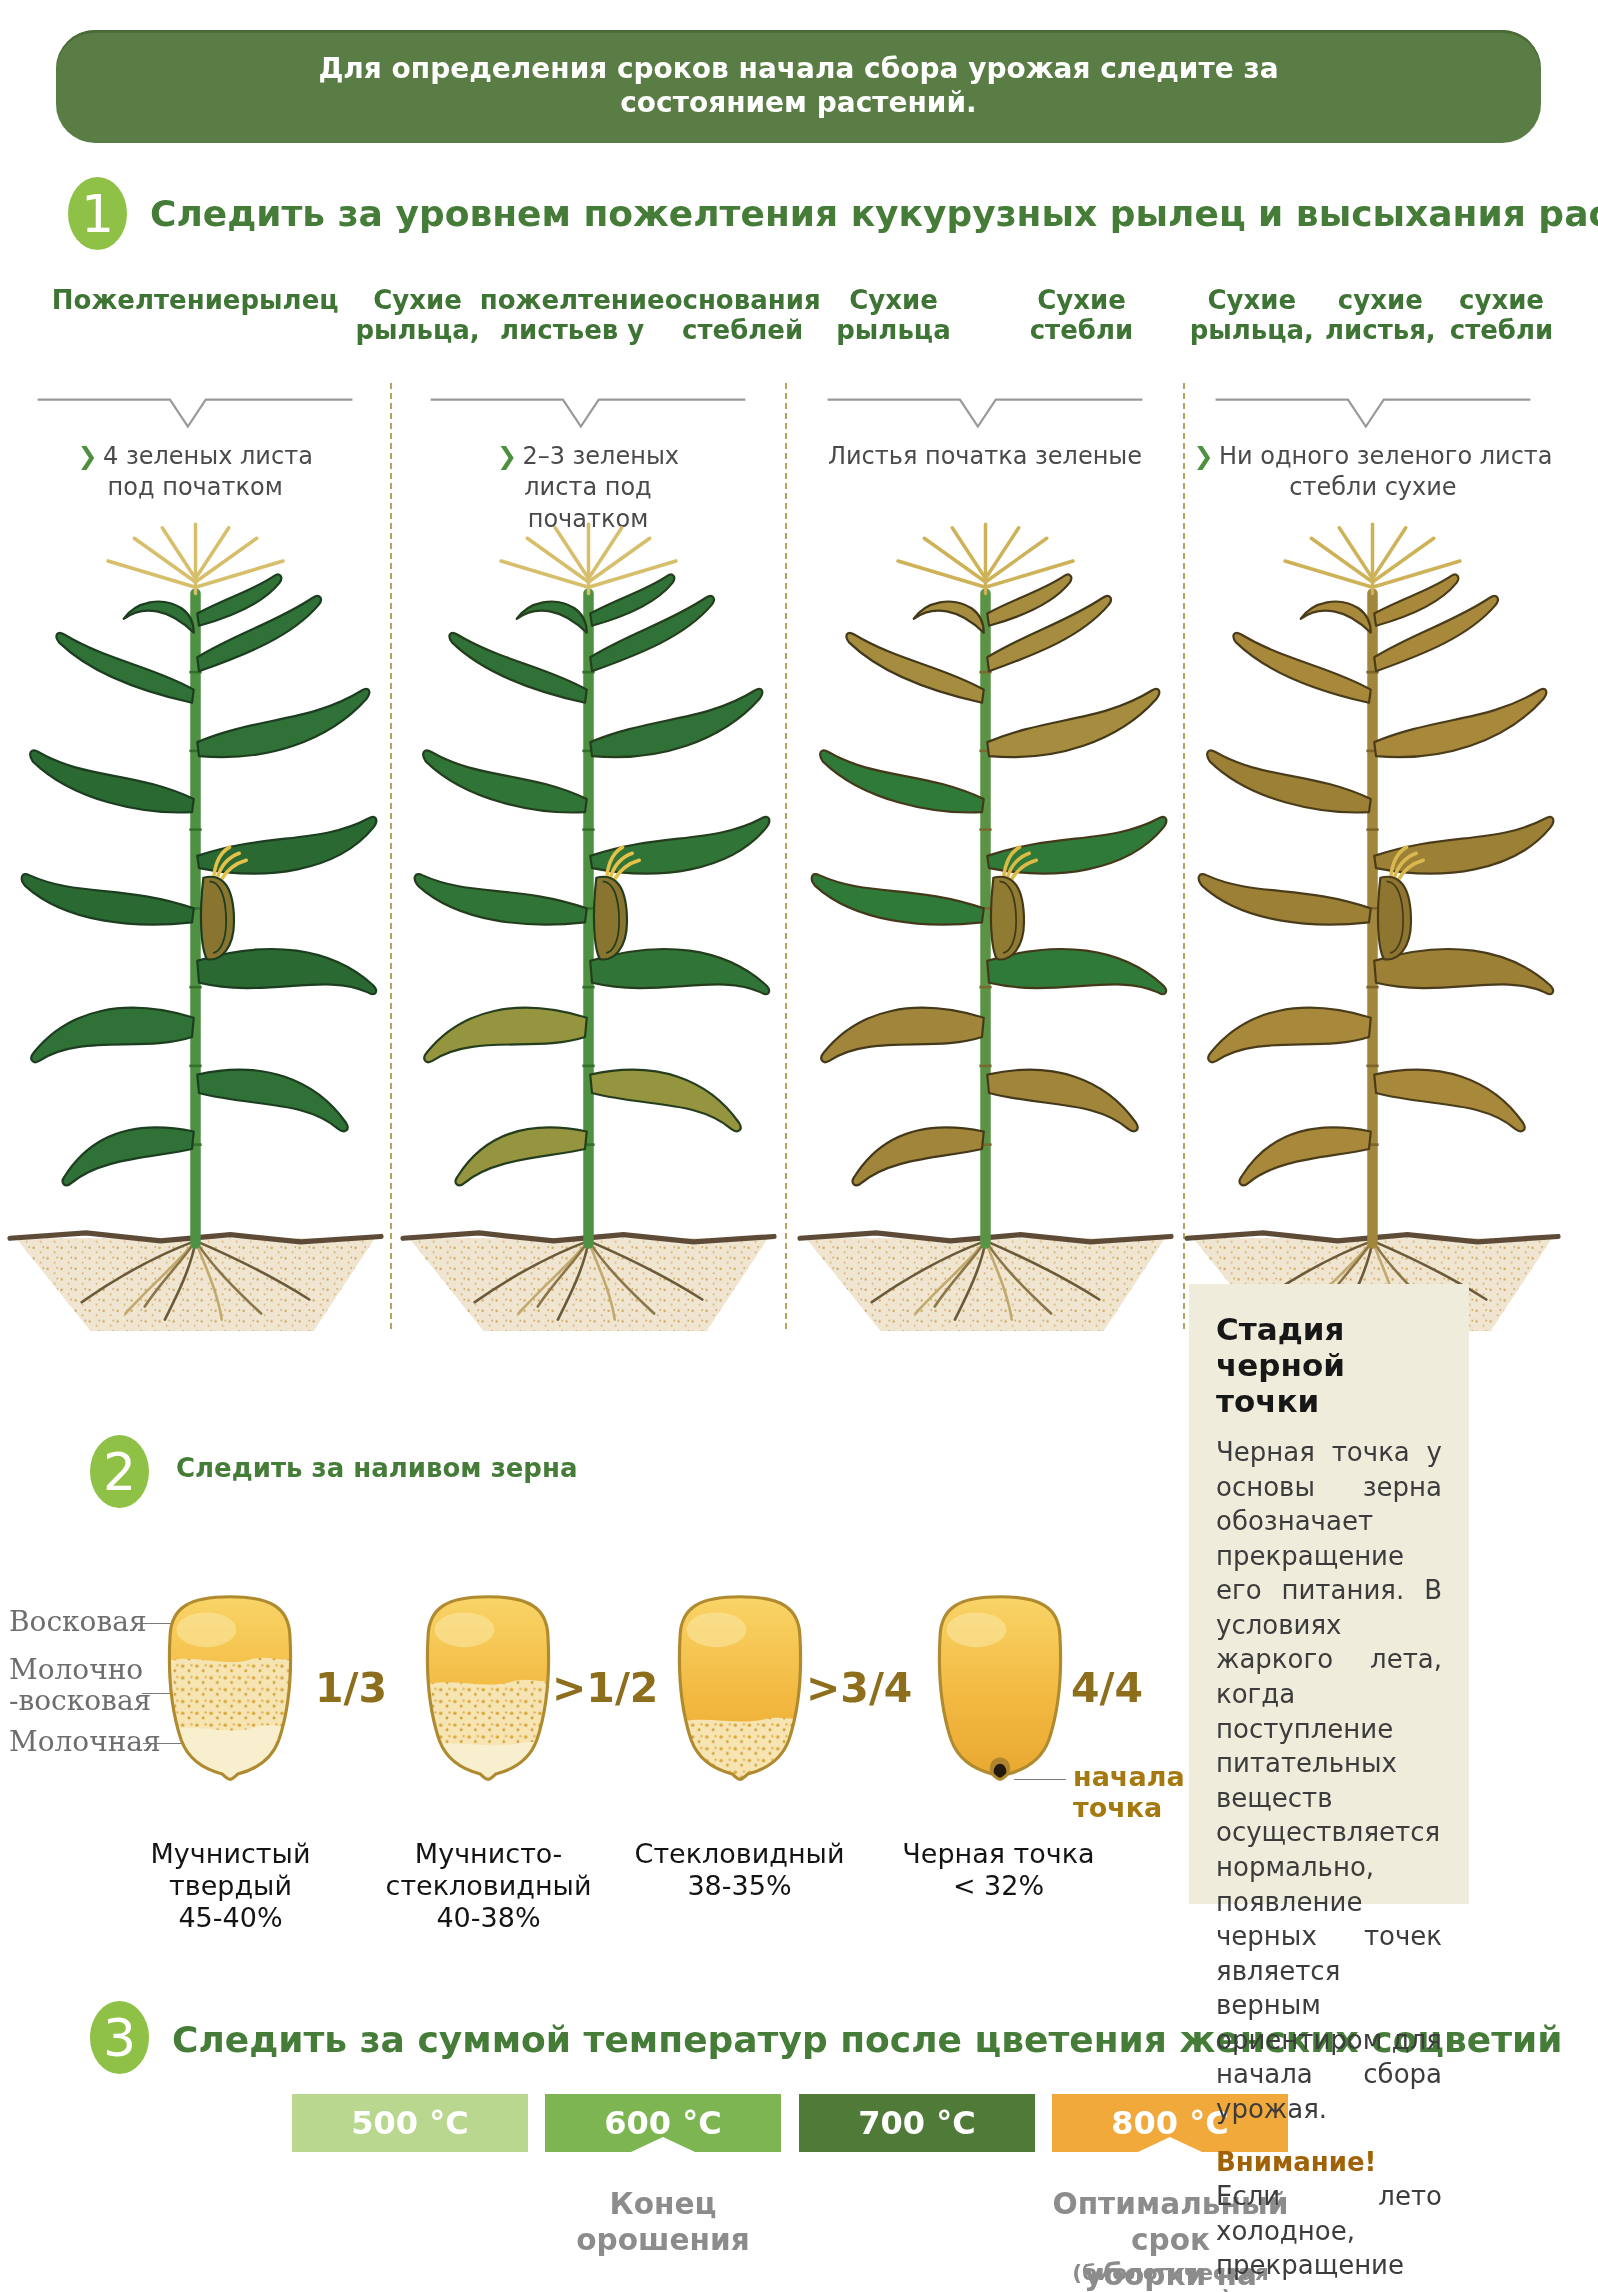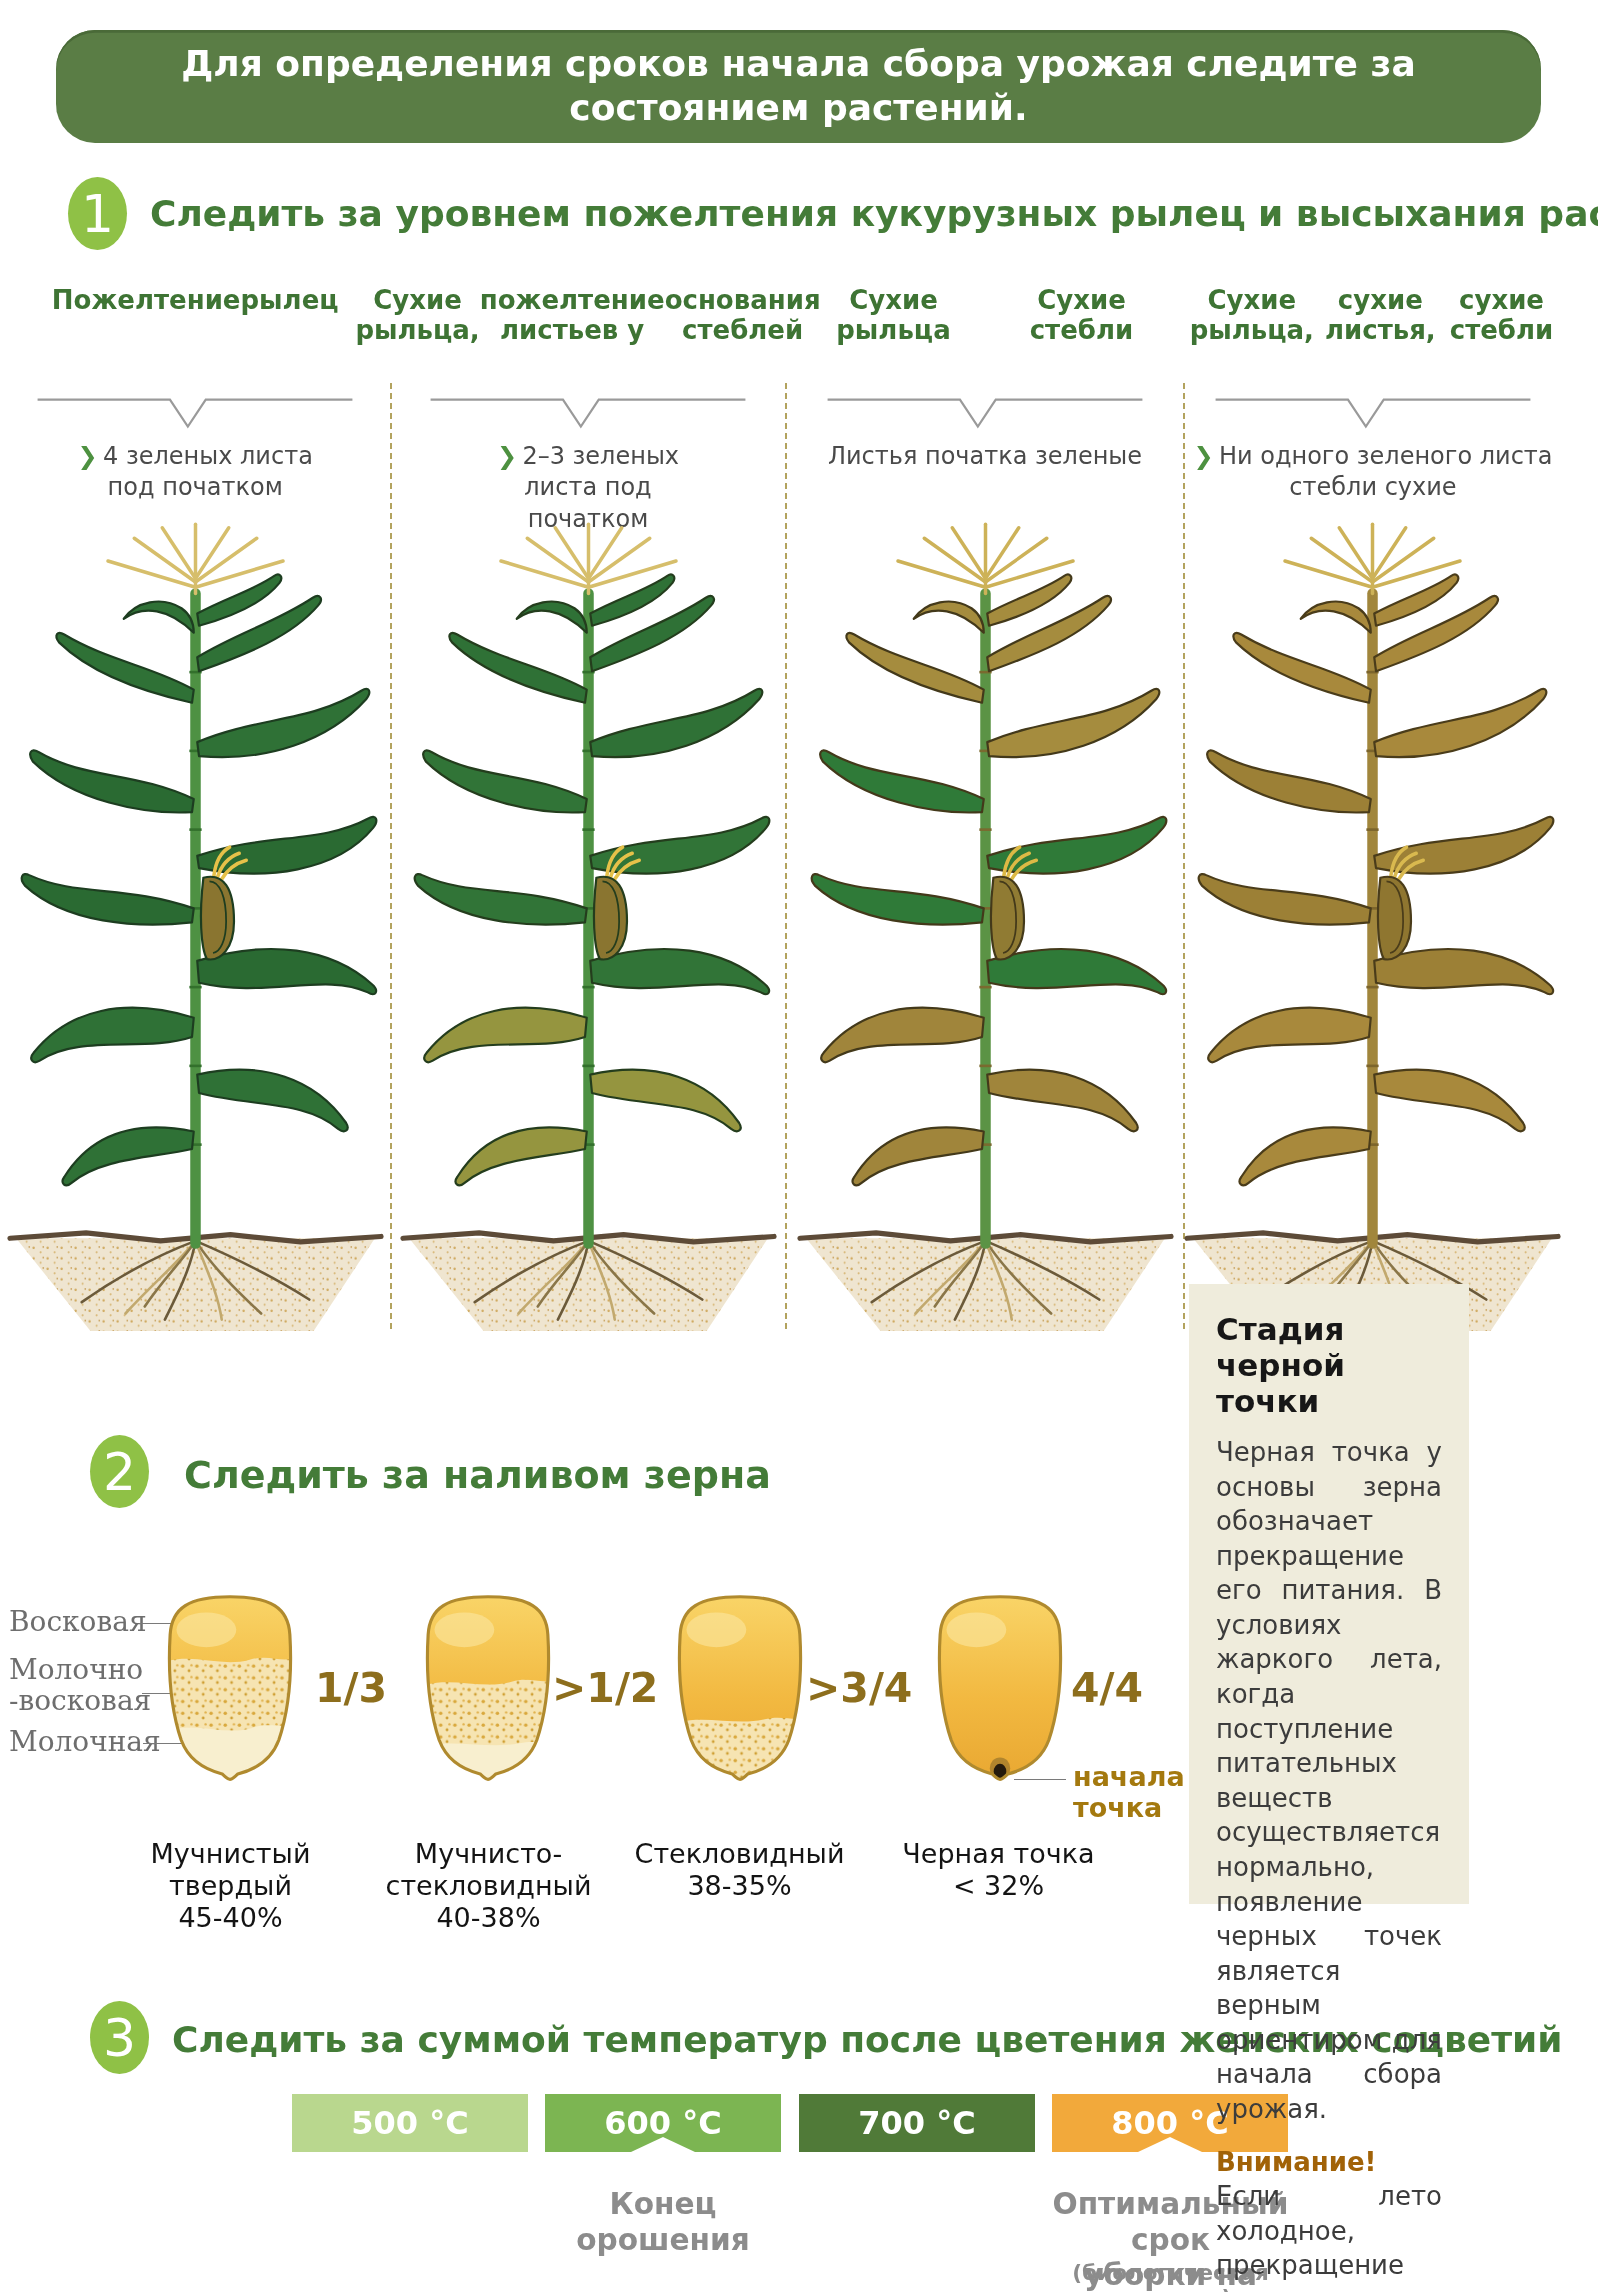--- a/index.html
+++ b/index.html
@@ -3,21 +3,21 @@
 <meta charset="utf-8">
 <style>
   html,body{margin:0;padding:0;background:#ffffff;}
   #page{position:relative;width:1599px;height:2293px;background:#ffffff;overflow:hidden;
         font-family:"DejaVu Sans","Liberation Sans",sans-serif;}
   .abs{position:absolute;}
 
   
   .banner{left:56px;top:29.6px;width:1485px;height:113px;background:#5a7d45;border-radius:39px;
           display:flex;flex-direction:column;align-items:center;justify-content:center;
-          color:#ffffff;font-weight:bold;font-size:36px;line-height:1.22;text-align:center;
+          color:#ffffff;font-weight:bold;font-size:28px;line-height:1.22;text-align:center;
           box-shadow:0 2.7px 0 #4a6a38 inset;}
 
   
   .badge{width:59px;height:73px;border-radius:50%;background:#8fc146;color:#ffffff;
          display:flex;align-items:center;justify-content:center;font-size:52px;font-weight:400;}
   .sec-title{color:#447c38;font-weight:bold;font-size:36px;white-space:nowrap;}
 
   
   .stage-col{top:285px;width:376px;display:flex;flex-direction:column;align-items:center;}
   .col-header{height:104px;display:flex;flex-direction:row;justify-content:flex-end;
@@ -238,21 +238,21 @@
 
   <div class="abs sidebar">
     <h3>Стадия черной точки</h3>
     <p>Черная точка у основы зерна обозначает прекращение его питания. В условиях жаркого лета, когда поступление питательных веществ осуществляется нормально, появление черных точек является верным ориентиром для начала сбора урожая.</p>
     <p><span class="lead">Внимание!</span><span> Если лето холодное, прекращение питания зерна происходит медленно, поэтому данный фактор не является достоверным показателем.</span></p>
   </div>
 
   <div class="abs badge" style="left:90px;top:1435px;">
     <span>2</span>
   </div>
-  <div class="abs sec-title" style="left:184px;top:1453px;font-size:38px;">Следить за наливом зерна</div>
+  <div class="abs sec-title" style="left:176px;top:1453px;font-size:26px;">Следить за наливом зерна</div>
 
   <div class="abs layer-label" style="left:9px;top:1607px;width:125px;">
     <span>Восковая</span>
   </div>
   <div class="abs layer-line" style="left:139px;top:1623px;width:64px;"></div>
 
   <div class="abs layer-label" style="left:9px;top:1655px;width:125px;">
     <span>Молочно</span><br>
     <span>-восковая</span>
   </div>

